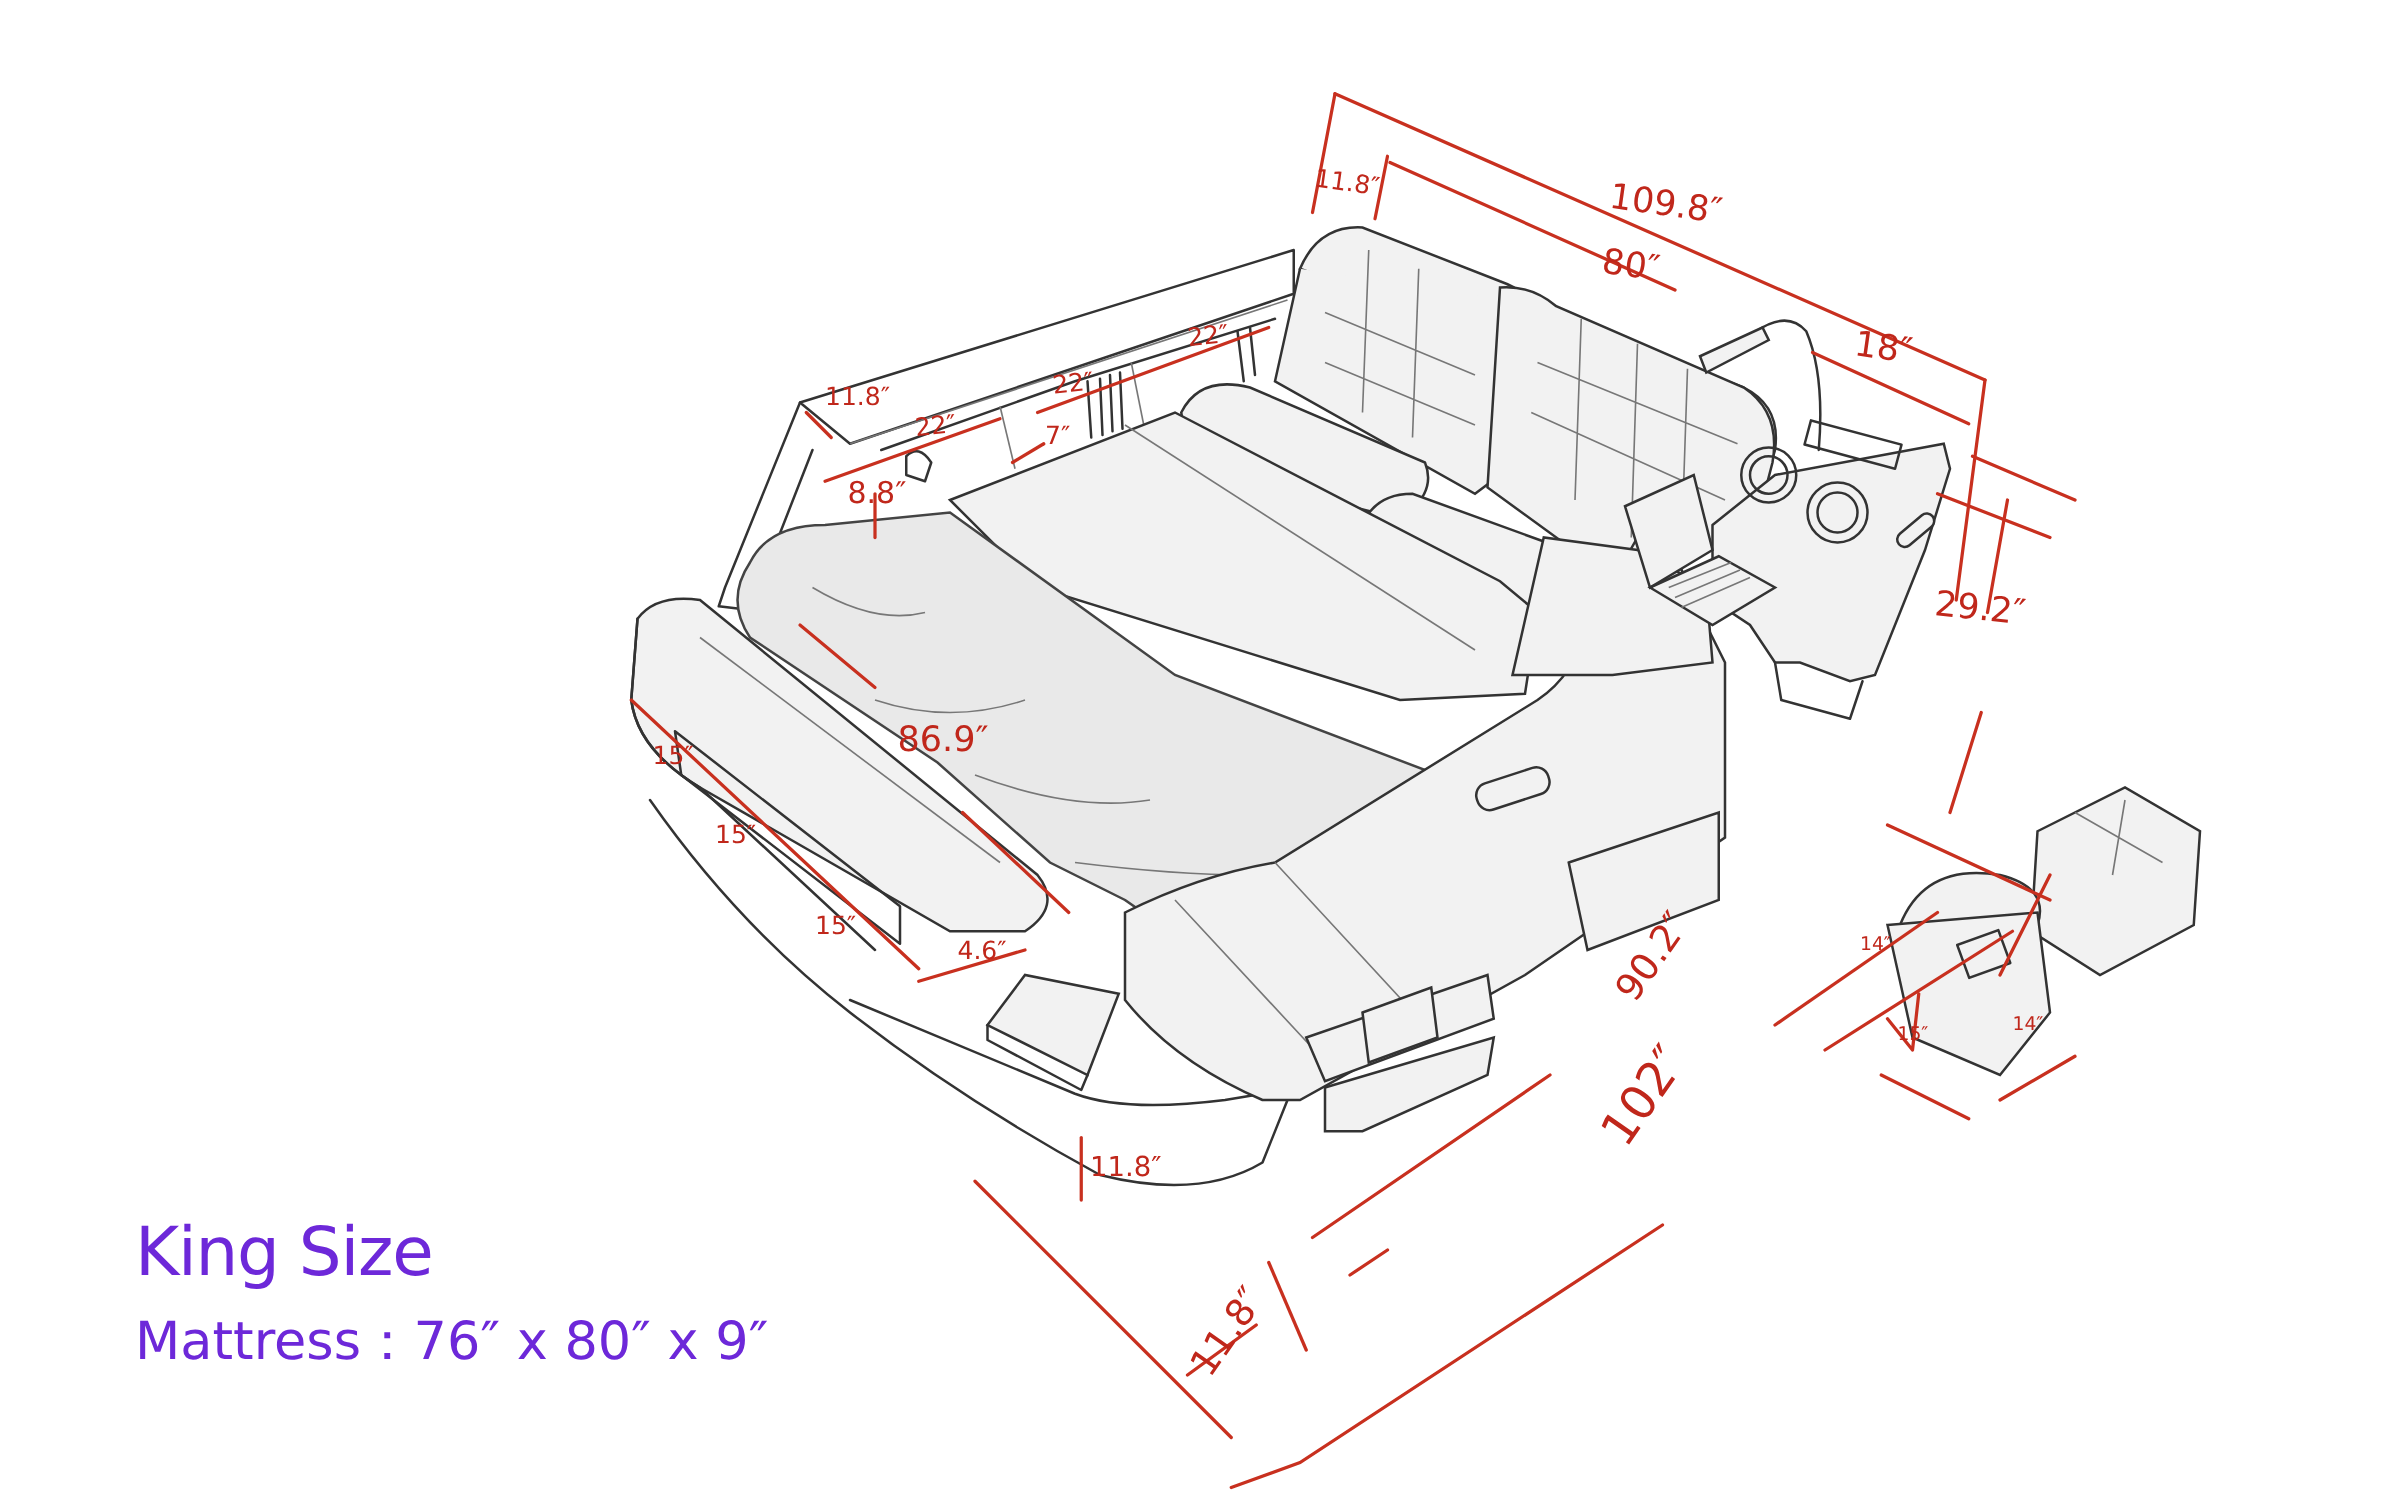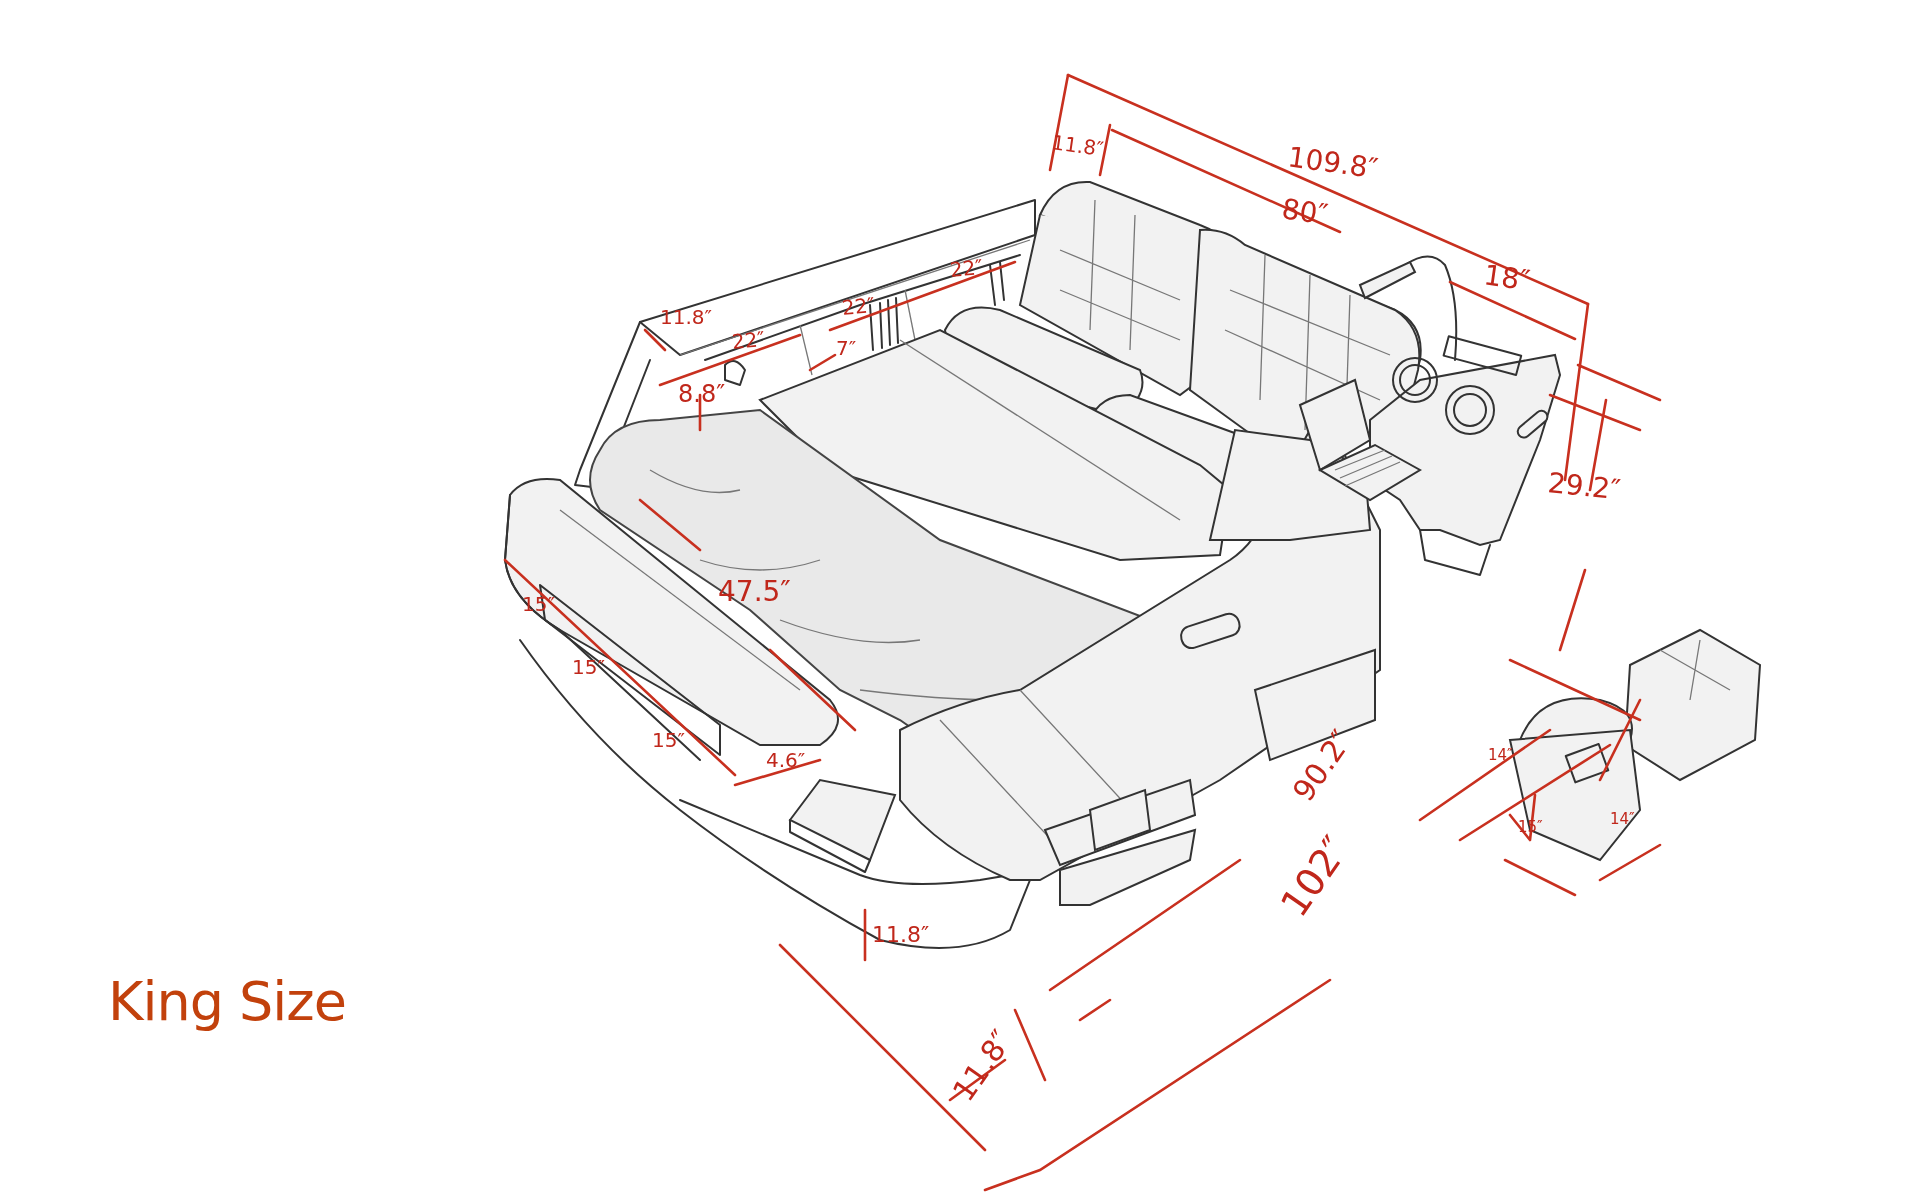--- a/index.html
+++ b/index.html
@@ -1,19 +1,19 @@
 <!DOCTYPE html>
 <html><head>
 <meta charset="utf-8">
 <style>
   html, body { margin: 0; padding: 0; background: #ffffff; }
   body { width: 1920px; height: 1200px; position: relative; overflow: hidden; font-family: "Liberation Sans", sans-serif; }
   #diagram { position: absolute; left: 0; top: 0; width: 1920px; height: 1200px; }
   .dim-label { position: absolute; color: #c0271b; font-family: "DejaVu Sans", sans-serif; white-space: nowrap; transform-origin: left center; }
-  .caption { position: absolute; color: #c2410c; font-family: "DejaVu Sans", sans-serif; white-space: nowrap; }
+  .caption { position: absolute; color: #6d28d9; font-family: "DejaVu Sans", sans-serif; white-space: nowrap; }
   #caption-title { left: 108px; top: 970px; font-size: 54px; letter-spacing: -1px; }
   #caption-mattress { left: 108px; top: 1045px; font-size: 42px; letter-spacing: 0px; }
   .sketch { fill: none; stroke: #333; stroke-width: 2; stroke-linejoin: round; stroke-linecap: round; }
   .sketch-thin { fill: none; stroke: #777; stroke-width: 1.3; }
   .sketch-fill { fill: #f2f2f2; stroke: #333; stroke-width: 2; }
   .texture { fill: #e9e9e9; stroke: #444; stroke-width: 2; }
   .dim { fill: none; stroke: #c8301f; stroke-width: 2.6; stroke-linecap: round; }
 </style>
 </head>
 <body>
@@ -146,28 +146,29 @@
   <span class="dim-label" style="left:1288px;top:140px;font-size:28px;transform:rotate(8deg);">109.8″</span>
   <span class="dim-label" style="left:1282px;top:192px;font-size:28px;transform:rotate(8deg);">80″</span>
   <span class="dim-label" style="left:1484px;top:258px;font-size:28px;transform:rotate(8deg);">18″</span>
   <span class="dim-label" style="left:1548px;top:466px;font-size:28px;transform:rotate(6deg);">29.2″</span>
   <span class="dim-label" style="left:660px;top:305px;font-size:20px;">11.8″</span>
   <span class="dim-label" style="left:732px;top:330px;font-size:20px;transform:rotate(-6deg);">22″</span>
   <span class="dim-label" style="left:842px;top:296px;font-size:20px;transform:rotate(-6deg);">22″</span>
   <span class="dim-label" style="left:950px;top:258px;font-size:20px;transform:rotate(-6deg);">22″</span>
   <span class="dim-label" style="left:836px;top:336px;font-size:20px;">7″</span>
   <span class="dim-label" style="left:678px;top:380px;font-size:24px;">8.8″</span>
-  <span class="dim-label" style="left:718px;top:575px;font-size:28px;">47.5″</span>
+  <span class="dim-label" style="left:718px;top:575px;font-size:28px;">86.9″</span>
   <span class="dim-label" style="left:522px;top:592px;font-size:20px;">15″</span>
   <span class="dim-label" style="left:572px;top:655px;font-size:20px;">15″</span>
   <span class="dim-label" style="left:652px;top:728px;font-size:20px;">15″</span>
   <span class="dim-label" style="left:766px;top:748px;font-size:20px;">4.6″</span>
   <span class="dim-label" style="left:1300px;top:780px;font-size:30px;transform:rotate(-55deg);">90.2″</span>
   <span class="dim-label" style="left:1290px;top:890px;font-size:38px;transform:rotate(-55deg);">102″</span>
   <span class="dim-label" style="left:872px;top:922px;font-size:22px;">11.8″</span>
   <span class="dim-label" style="left:960px;top:1080px;font-size:30px;transform:rotate(-55deg);">11.8″</span>
   <span class="dim-label" style="left:1488px;top:746px;font-size:15px;">14″</span>
   <span class="dim-label" style="left:1518px;top:818px;font-size:15px;">15″</span>
   <span class="dim-label" style="left:1610px;top:810px;font-size:15px;">14″</span>
 
   
   <div class="caption" id="caption-title">King Size</div>
+  <div class="caption" id="caption-mattress">Mattress：76″ x 80″ x 9″</div>
 </div>
 
 </body></html>

